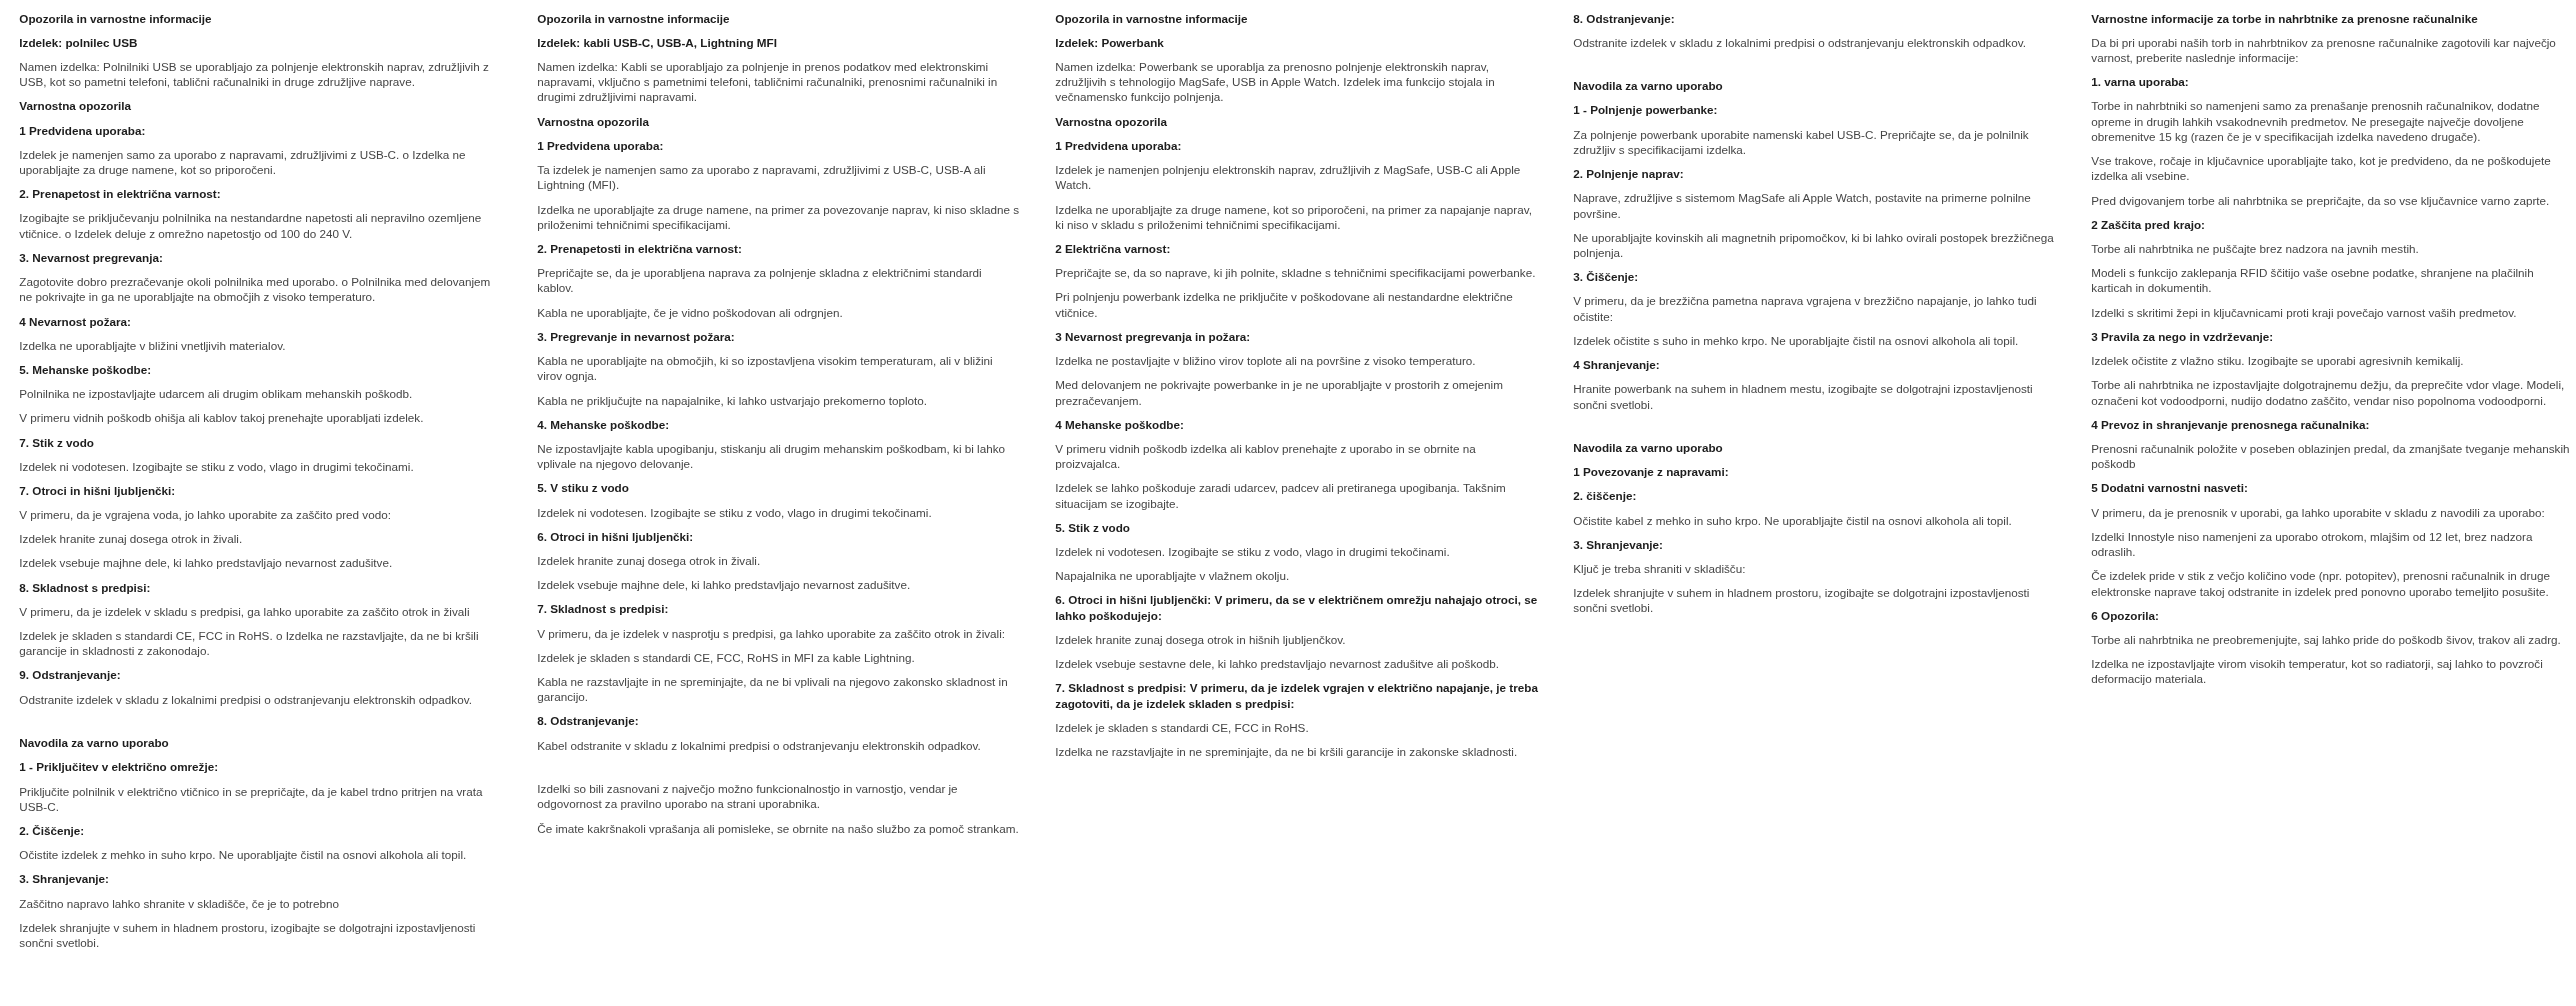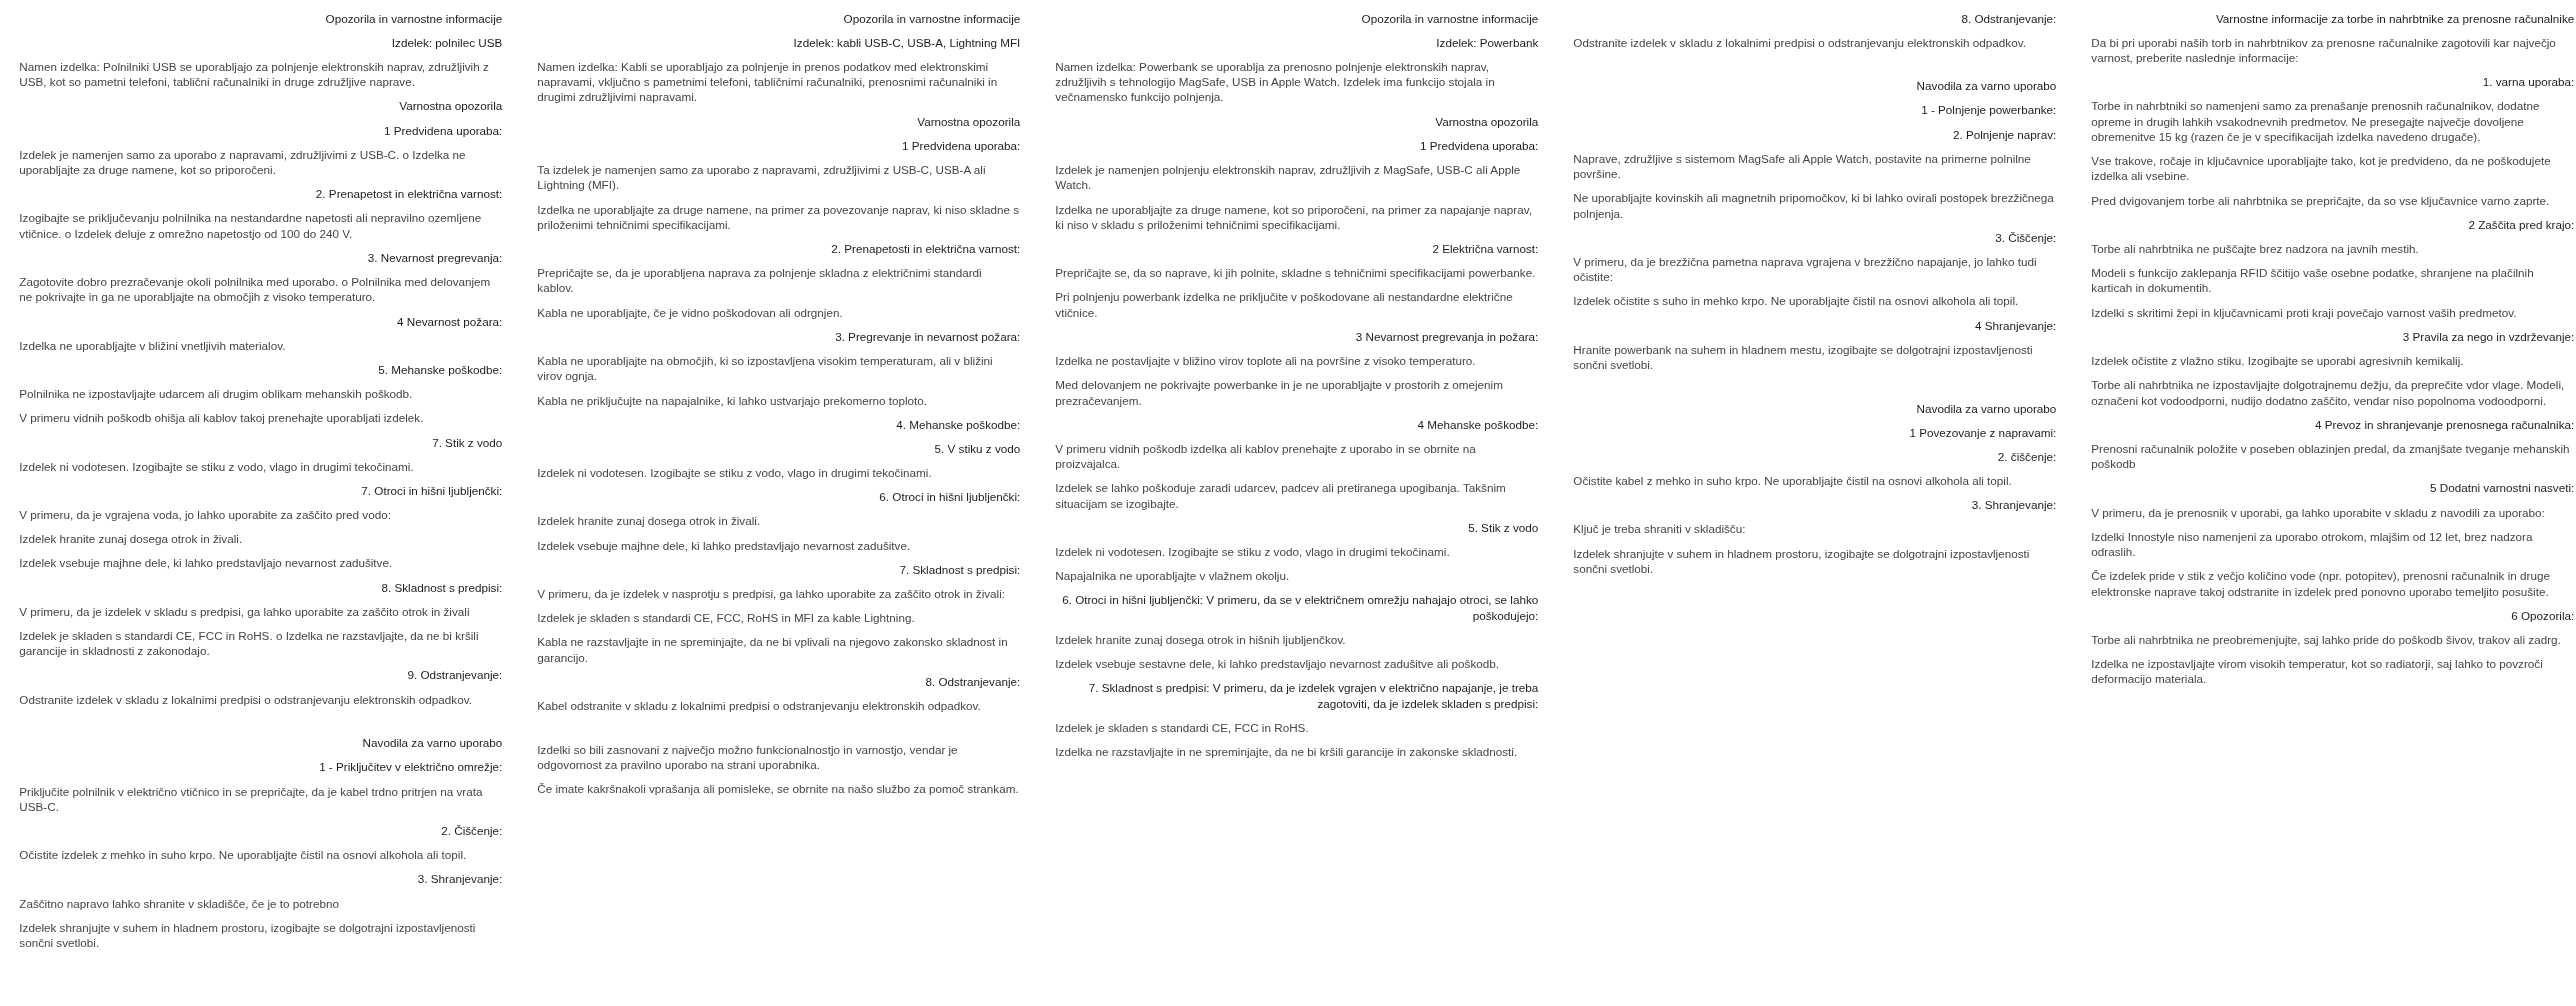--- a/index.html
+++ b/index.html
@@ -7,22 +7,22 @@
     width:2576px;height:1006px;overflow:hidden;
     font-family:"Liberation Sans","DejaVu Sans",sans-serif;
   }
   .doc{
     display:flex;
     padding:10.5px 0 0 19.3px;
     gap:35px;
   }
   .col{flex:0 0 483px;width:483px;}
   .h{
-    font-size:11.7px;line-height:15.3px;font-weight:400;
-    color:#1d1d1d;margin:0 0 8.9px 0;text-align:right;
+    font-size:11.7px;line-height:15.3px;font-weight:700;
+    color:#1d1d1d;margin:0 0 8.9px 0;
   }
   .p{
     font-size:11.7px;line-height:15.3px;font-weight:400;
     color:#454545;margin:0 0 8.9px 0;
   }
   .gap{height:19.3px;}
 </style>
 </head>
 <body>
 
@@ -72,20 +72,21 @@
       <div class="h">1 Predvidena uporaba:</div>
       <div class="p">Ta izdelek je namenjen samo za uporabo z napravami, združljivimi z USB-C, USB-A ali Lightning (MFI).</div>
       <div class="p">Izdelka ne uporabljajte za druge namene, na primer za povezovanje naprav, ki niso skladne s priloženimi tehničnimi specifikacijami.</div>
       <div class="h">2. Prenapetosti in električna varnost:</div>
       <div class="p">Prepričajte se, da je uporabljena naprava za polnjenje skladna z električnimi standardi kablov.</div>
       <div class="p">Kabla ne uporabljajte, če je vidno poškodovan ali odrgnjen.</div>
       <div class="h">3. Pregrevanje in nevarnost požara:</div>
       <div class="p">Kabla ne uporabljajte na območjih, ki so izpostavljena visokim temperaturam, ali v bližini virov ognja.</div>
       <div class="p">Kabla ne priključujte na napajalnike, ki lahko ustvarjajo prekomerno toploto.</div>
       <div class="h">4. Mehanske poškodbe:</div>
+      <div class="p">Ne izpostavljajte kabla upogibanju, stiskanju ali drugim mehanskim poškodbam, ki bi lahko vplivale na njegovo delovanje.</div>
       <div class="h">5. V stiku z vodo</div>
       <div class="p">Izdelek ni vodotesen. Izogibajte se stiku z vodo, vlago in drugimi tekočinami.</div>
       <div class="h">6. Otroci in hišni ljubljenčki:</div>
       <div class="p">Izdelek hranite zunaj dosega otrok in živali.</div>
       <div class="p">Izdelek vsebuje majhne dele, ki lahko predstavljajo nevarnost zadušitve.</div>
       <div class="h">7. Skladnost s predpisi:</div>
       <div class="p">V primeru, da je izdelek v nasprotju s predpisi, ga lahko uporabite za zaščito otrok in živali:</div>
       <div class="p">Izdelek je skladen s standardi CE, FCC, RoHS in MFI za kable Lightning.</div>
       <div class="p">Kabla ne razstavljajte in ne spreminjajte, da ne bi vplivali na njegovo zakonsko skladnost in garancijo.</div>
       <div class="h">8. Odstranjevanje:</div>
@@ -120,20 +121,21 @@
       <div class="h">7. Skladnost s predpisi: V primeru, da je izdelek vgrajen v električno napajanje, je treba zagotoviti, da je izdelek skladen s predpisi:</div>
       <div class="p">Izdelek je skladen s standardi CE, FCC in RoHS.</div>
       <div class="p">Izdelka ne razstavljajte in ne spreminjajte, da ne bi kršili garancije in zakonske skladnosti.</div>
     </div>
     <div class="col">
       <div class="h">8. Odstranjevanje:</div>
       <div class="p">Odstranite izdelek v skladu z lokalnimi predpisi o odstranjevanju elektronskih odpadkov.</div>
       <div class="gap"></div>
       <div class="h">Navodila za varno uporabo</div>
       <div class="h">1 - Polnjenje powerbanke:</div>
+      <div class="p">Za polnjenje powerbank uporabite namenski kabel USB-C. Prepričajte se, da je polnilnik združljiv s specifikacijami izdelka.</div>
       <div class="h">2. Polnjenje naprav:</div>
       <div class="p">Naprave, združljive s sistemom MagSafe ali Apple Watch, postavite na primerne polnilne površine.</div>
       <div class="p">Ne uporabljajte kovinskih ali magnetnih pripomočkov, ki bi lahko ovirali postopek brezžičnega polnjenja.</div>
       <div class="h">3. Čiščenje:</div>
       <div class="p">V primeru, da je brezžična pametna naprava vgrajena v brezžično napajanje, jo lahko tudi očistite:</div>
       <div class="p">Izdelek očistite s suho in mehko krpo. Ne uporabljajte čistil na osnovi alkohola ali topil.</div>
       <div class="h">4 Shranjevanje:</div>
       <div class="p">Hranite powerbank na suhem in hladnem mestu, izogibajte se dolgotrajni izpostavljenosti sončni svetlobi.</div>
       <div class="gap"></div>
       <div class="h">Navodila za varno uporabo</div>

